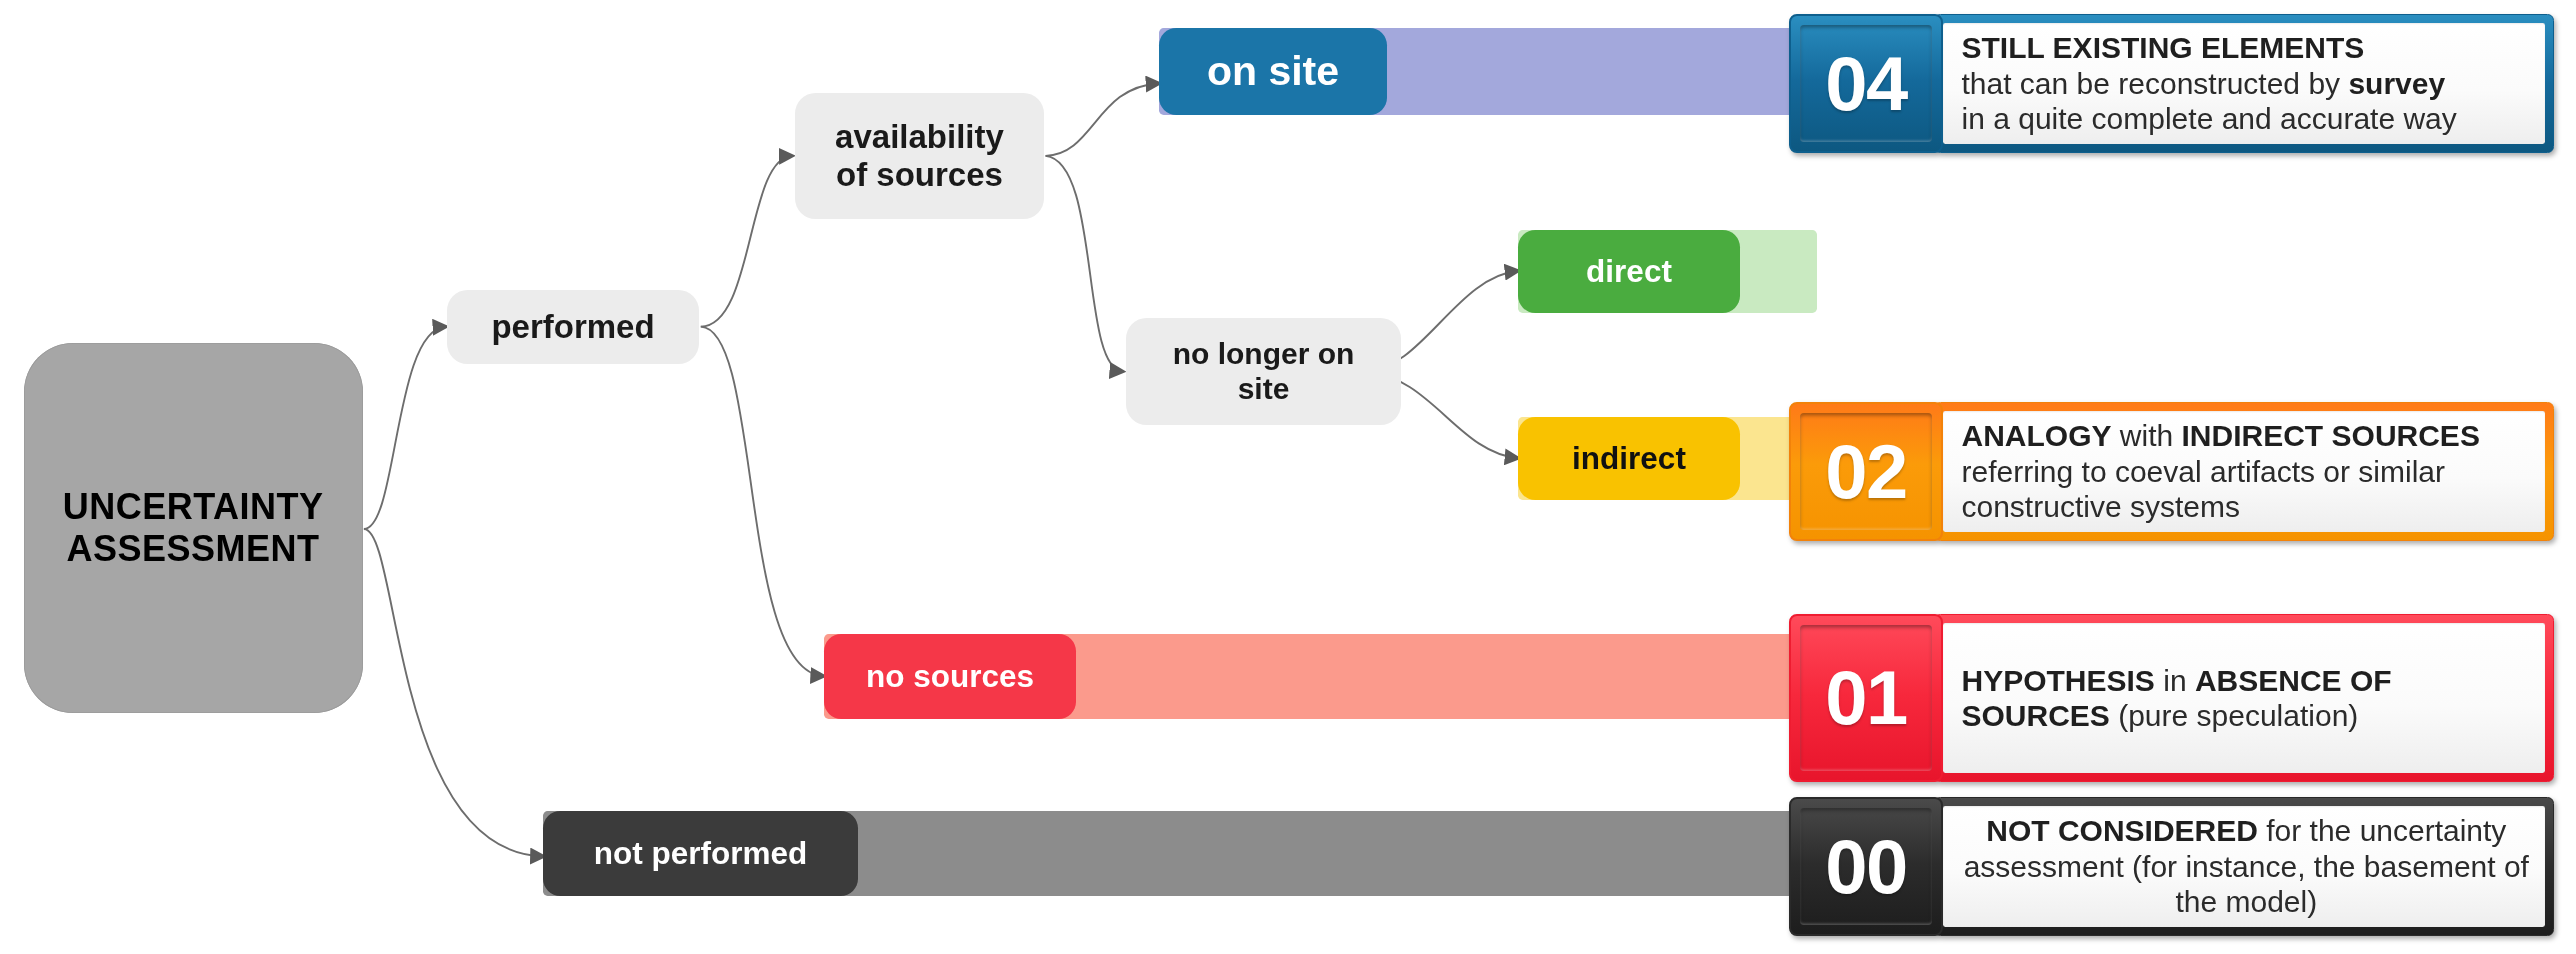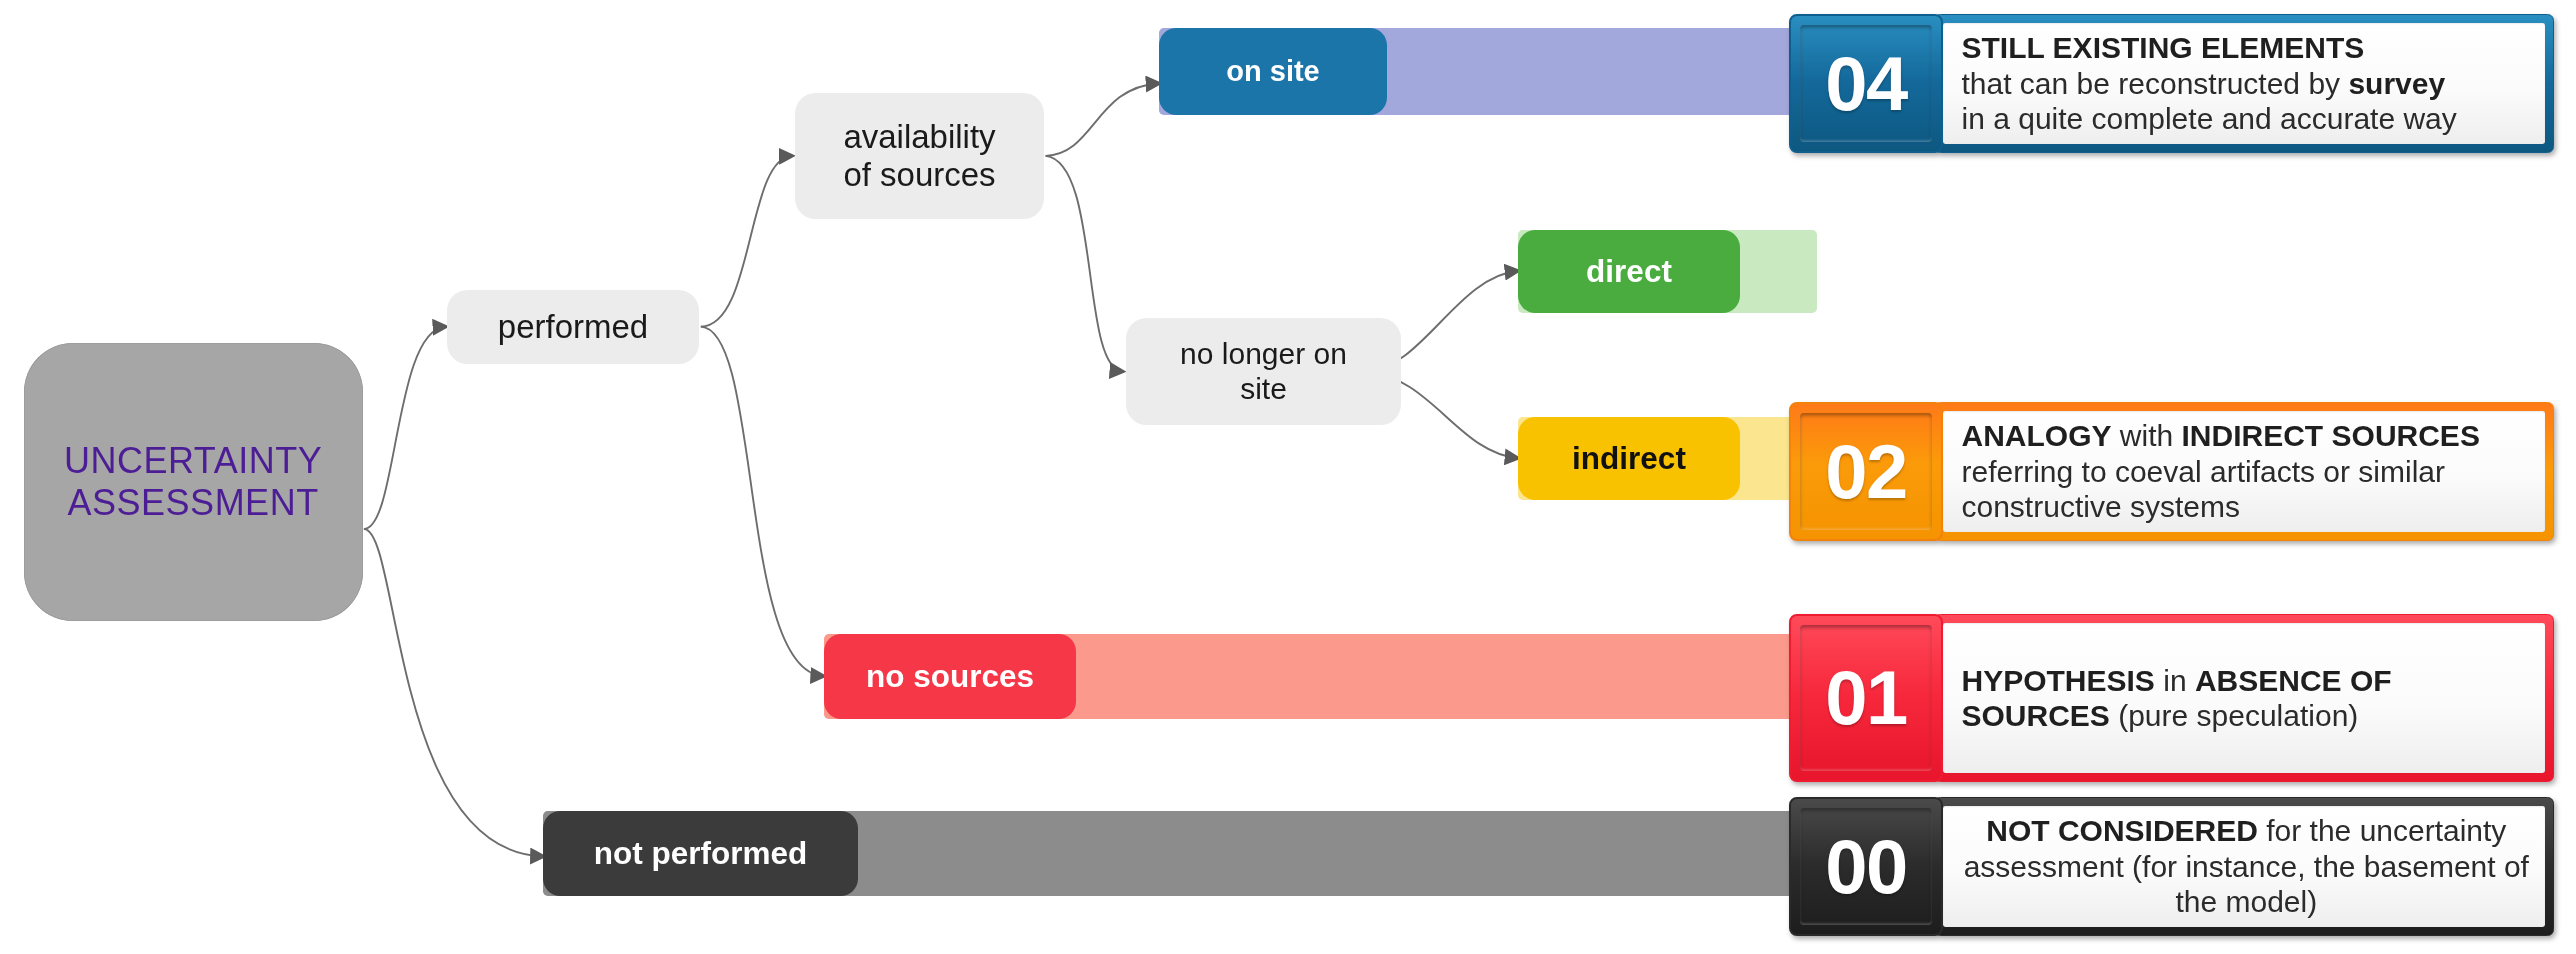--- a/index.html
+++ b/index.html
@@ -14,29 +14,29 @@
   
   #edges{position:absolute;inset:0;width:2576px;height:954px;pointer-events:none;}
 
   
   .node{
     position:absolute;
     display:flex;align-items:center;justify-content:center;
     text-align:center;
     box-sizing:border-box;
     border-radius:17.3px;
-    font-weight:normal;
+    font-weight:bold;
     line-height:1.16;
   }
 
   
   .root{
-    left:23.6px;top:343px;width:339px;height:278px;
+    left:23.6px;top:343px;width:339px;height:370px;
     background:#a6a6a6;border-radius:49px;
-    color:#4c1d95;font-size:36px;letter-spacing:0.5px;
+    color:#000000;font-size:36px;letter-spacing:0.5px;
     box-shadow:0 0 0 0.8px #9a9a9a inset;
   }
   .root .txt{padding:0 20.5px;}
 
   
   .grey-node{
     background:#ececec;color:#1a1a1a;
     border-radius:20.5px;
   }
   #n-performed{left:447px;top:290px;width:252px;height:74px;font-size:33px;}
@@ -174,21 +174,21 @@
   </div>
 
   <div class="node grey-node" id="n-nolonger">
     <span>
       <span>no longer on</span><br>
       <span>site</span>
     </span>
   </div>
 
   <div class="bar" style="left:1159px;top:28px;width:653px;height:87px;background:#a3a8dc;"></div>
-  <div class="pill" style="left:1159px;top:28px;width:228px;height:87px;background:#1b75a8;color:#ffffff;font-size:29px;">
+  <div class="pill" style="left:1159px;top:28px;width:228px;height:87px;background:#1b75a8;color:#ffffff;font-size:41px;">
     <span>on site</span>
   </div>
 
   <div class="card c-blue" style="left:1789px;top:14px;width:765px;height:139px;">
     <div class="numbox">
       <span class="num">04</span>
     </div>
     <div class="panel">
       <div class="inner">
         <p>

